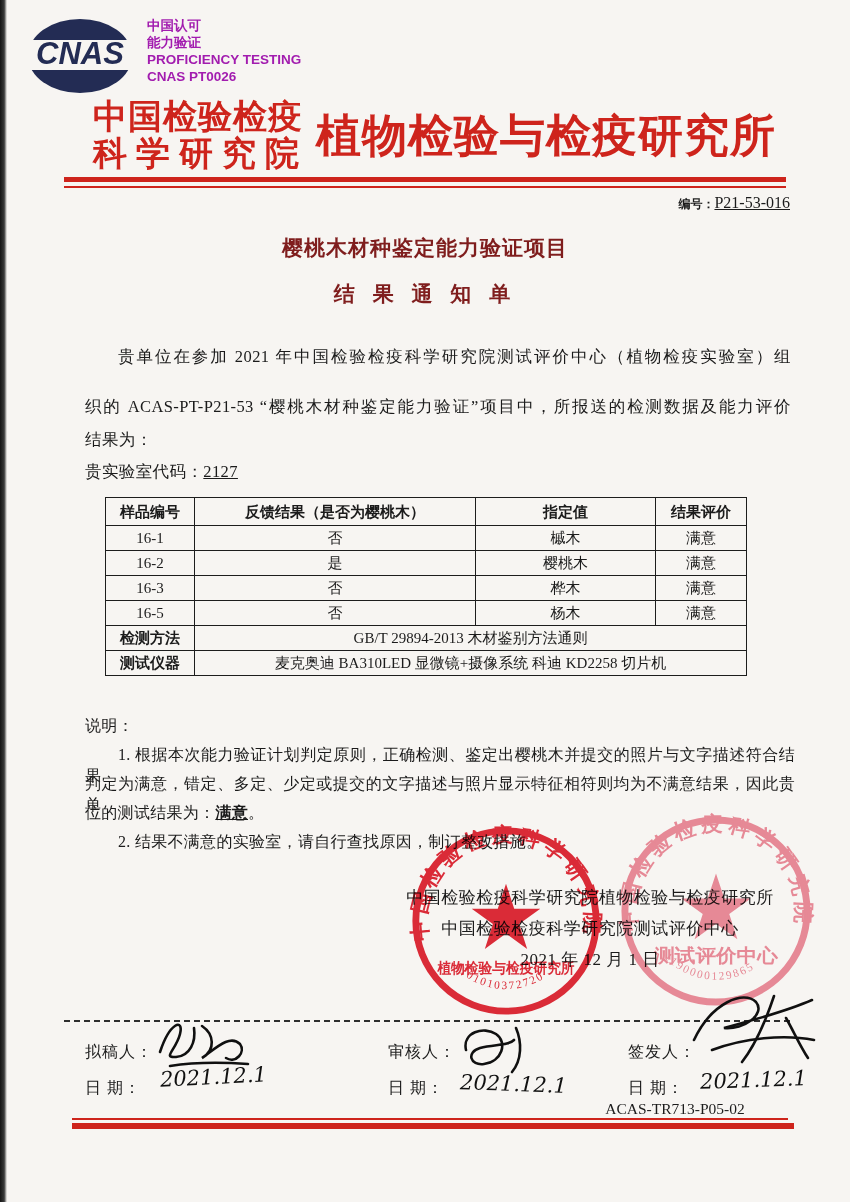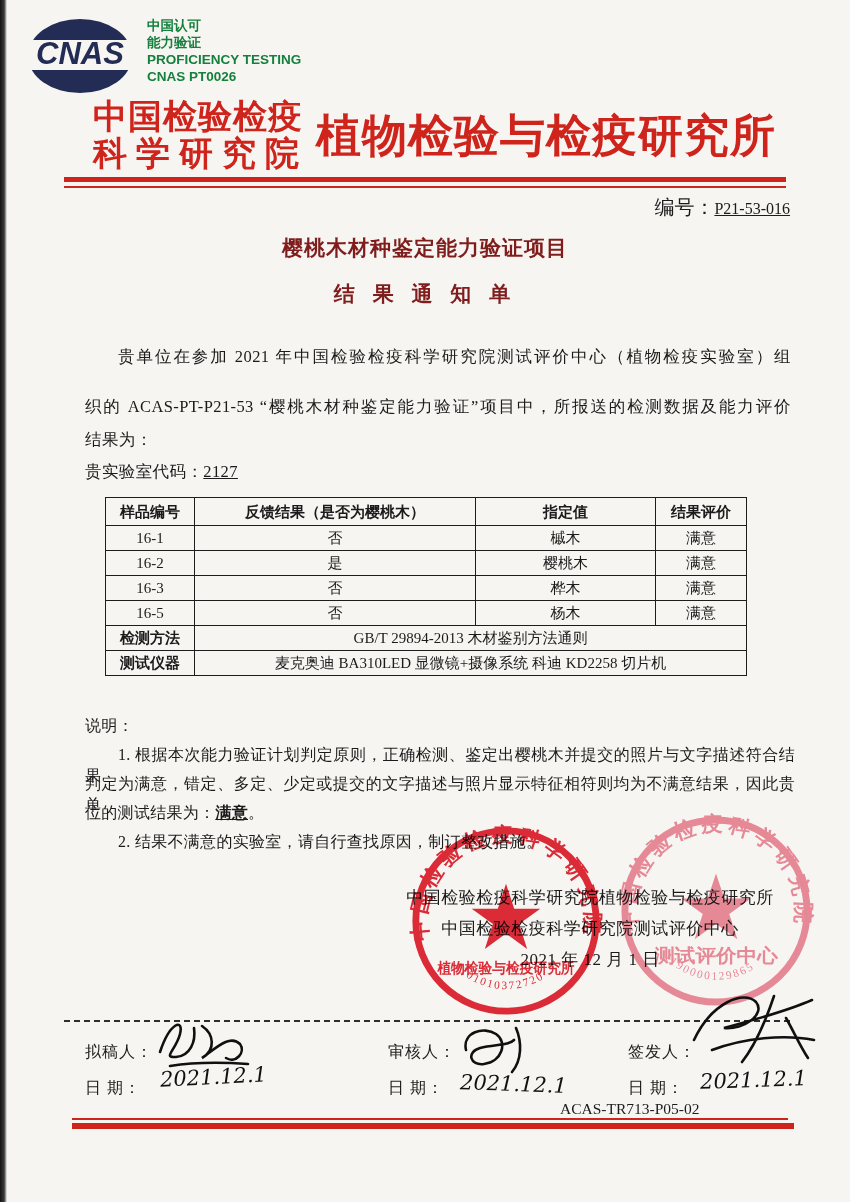--- a/index.html
+++ b/index.html
@@ -7,32 +7,32 @@
     position:relative;width:850px;height:1202px;margin:0 auto;
     background:#f7f5f2;overflow:hidden;
     font-family:"Liberation Serif","DejaVu Serif",serif;color:#1b1b1b;
   }
   .abs{position:absolute;}
   
   #edge-left{left:0;top:0;width:7px;height:1202px;
     background:linear-gradient(90deg,#141414 0%,#3a3a3a 60%,rgba(80,80,80,0)100%);}
   
   #cnas-logo{left:22px;top:14px;width:116px;height:84px;}
-  #cnas-text-block{left:147px;top:17px;line-height:17px;font-family:"Liberation Sans","DejaVu Sans",sans-serif;font-weight:bold;font-size:13.5px;color:#15803d;}
+  #cnas-text-block{left:147px;top:17px;line-height:17px;font-family:"Liberation Sans","DejaVu Sans",sans-serif;font-weight:bold;font-size:13.5px;color:#a21caf;}
   
   .red{color:#ce241c;}
   #org-block{left:93px;top:98px;width:238px;font-weight:bold;font-size:34px;line-height:37px;letter-spacing:1px;font-family:"Liberation Serif","DejaVu Serif",serif;}
   #org-line2{letter-spacing:9px;}
   #institute{left:316px;top:106px;width:490px;font-weight:bold;font-size:45px;letter-spacing:1px;font-family:"Liberation Serif","DejaVu Serif",serif;}
   .redline{background:#ce241c;}
   #rule-top-thick{left:64px;top:177px;width:722px;height:5px;}
   #rule-top-thin{left:64px;top:186px;width:722px;height:2px;}
   
   #doc-number{left:520px;top:194px;width:270px;text-align:right;font-size:16px;}
-  #doc-number .lbl{font-weight:normal;font-family:"Liberation Sans","DejaVu Sans",sans-serif;font-size:20px;}
+  #doc-number .lbl{font-weight:bold;font-family:"Liberation Sans","DejaVu Sans",sans-serif;font-size:12px;}
   #doc-number .num{text-decoration:underline;}
   
   .doc-title{left:0;top:0;width:850px;text-align:center;font-weight:bold;font-family:"Liberation Sans","DejaVu Sans",sans-serif;color:#7f1d1d;}
   #title1{top:234px;font-size:21px;letter-spacing:1px;}
   #title2{top:280px;font-size:21px;letter-spacing:6px;}
   
   .bodyline{left:85px;width:706px;font-size:16.5px;letter-spacing:.4px;}
   .just{text-align:justify;text-align-last:justify;}
   .indent{text-indent:33px;}
   #lab-code .code{text-decoration:underline;}
@@ -52,21 +52,21 @@
   #stamp-right{left:617px;top:812px;width:198px;height:198px;color:#ea7386;opacity:.8;}
   
   #dashed-line{left:64px;top:1020px;width:726px;border-top:2.5px dashed #2e2e2e;}
   
   .sig-label{font-size:16px;letter-spacing:1px;}
   .hand{font-family:"DejaVu Serif",serif;font-style:italic;font-size:21px;color:#111;white-space:nowrap;}
   .sig-svg{stroke:#101010;fill:none;stroke-width:2.6;stroke-linecap:round;}
   
   #footer-rule-thin{left:72px;top:1118px;width:716px;height:2px;}
   #footer-rule-thick{left:72px;top:1123px;width:722px;height:6px;}
-  #footer-code{left:560px;top:1100px;width:230px;text-align:left;font-size:15.5px;color:#1c1c1c;}
+  #footer-code{left:560px;top:1100px;width:230px;text-align:center;font-size:15.5px;color:#1c1c1c;}
 </style>
 </head>
 <body>
 
 <div id="page">
 
   <div id="edge-left" class="abs"></div>
 
   <div id="cnas-logo" class="abs">
     <svg width="116" height="84" viewBox="0 0 116 84">

